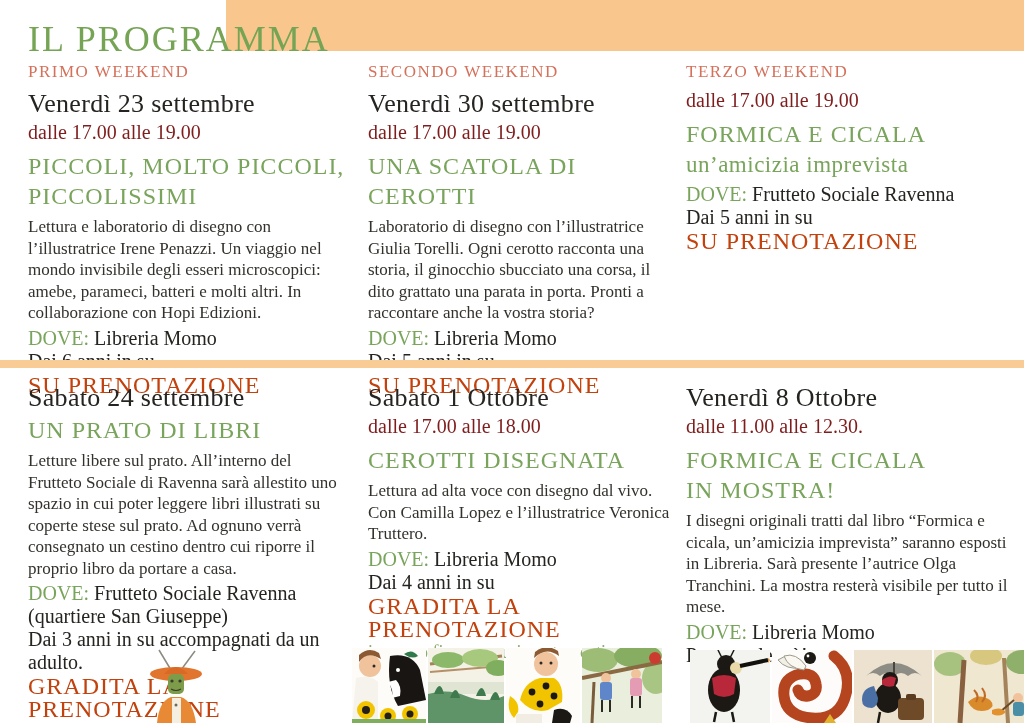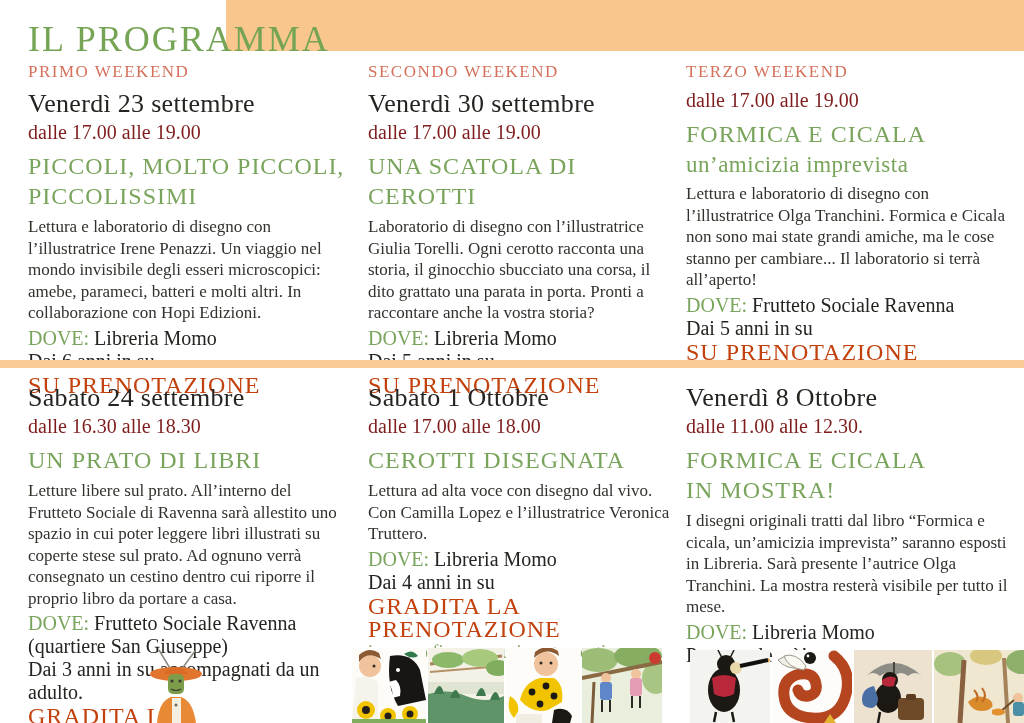--- a/index.html
+++ b/index.html
@@ -79,37 +79,35 @@
         <div class="booking">SU PRENOTAZIONE</div>
       </div>
     </div>
 
     <div class="col col3">
       <div class="weekend">TERZO WEEKEND</div>
       <div>
         <div class="time">dalle 17.00 alle 19.00</div>
         <div class="etitle">FORMICA E CICALA</div>
         <div class="esubtitle">un’amicizia imprevista</div>
-        <div class="desc">Lettura e laboratorio di disegno con l’illustratrice Olga Tranchini. Formica e Cicala non sono mai state grandi amiche, ma le cose stanno per cambiare... Il laboratorio si terrà all’aperto!</div>
         <div class="where"><span class="glabel">DOVE:</span> <span>Frutteto Sociale Ravenna</span></div>
         <div class="age">Dai 5 anni in su</div>
         <div class="booking">SU PRENOTAZIONE</div>
       </div>
     </div>
 
   </div>
 
   <div class="divider"></div>
 
   <div class="row row2">
 
     <div class="col col1">
       <div>
         <div class="date">Sabato 24 settembre</div>
-        <div class="time">dalle 16.30 alle 18.30</div>
         <div class="etitle">UN PRATO DI LIBRI</div>
         <div class="desc">Letture libere sul prato. All’interno del Frutteto Sociale di Ravenna sarà allestito uno spazio in cui poter leggere libri illustrati su coperte stese sul prato. Ad ognuno verrà consegnato un cestino dentro cui riporre il proprio libro da portare a casa.</div>
         <div class="where"><span class="glabel">DOVE:</span> <span>Frutteto Sociale Ravenna (quartiere San Giuseppe)</span></div>
         <div class="age">Dai 3 anni in su accompagnati da un adulto.</div>
         <div class="booking">GRADITA LA PRENOTAZIONE</div>
       </div>
     </div>
 
     <div class="col col2">
       <div>

